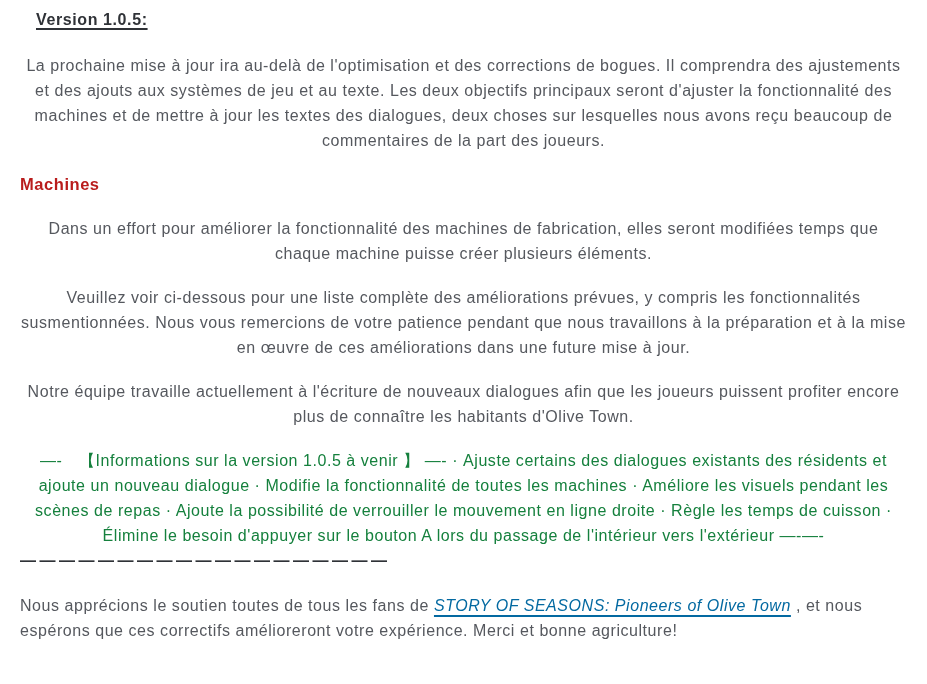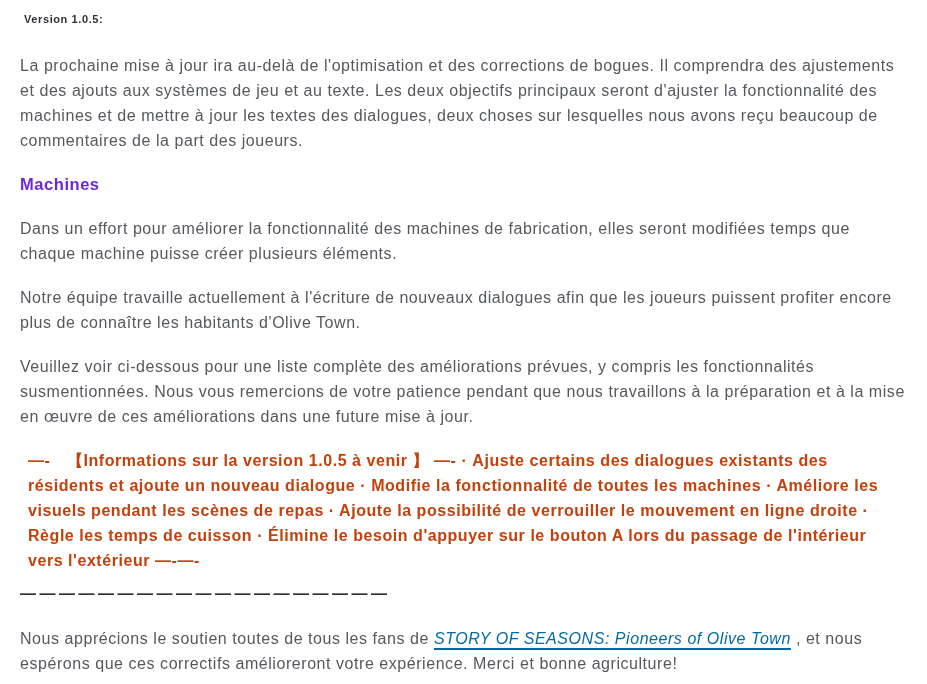--- a/index.html
+++ b/index.html
@@ -16,44 +16,46 @@
   .article {
     padding: 5px 20px 20px 20px;
     font-family: "Liberation Sans", "DejaVu Sans", sans-serif;
     font-size: 16px;
     line-height: 25px;
     letter-spacing: 0.55px;
     color: #55585e;
   }
   .version-heading {
     display: inline-block;
-    margin: 2px 0 0 4px;
-    font-size: 11px;
+    margin: 2px 0 0 16px;
+    font-size: 16px;
     font-weight: 700;
     color: #2f3237;
+    text-decoration: underline;
     text-decoration-thickness: 2px;
     text-underline-offset: 3px;
     letter-spacing: 0.6px;
   }
   .para {
     margin: 0 0 19px 0;
+    text-align: center;
   }
   .first-para {
     margin-top: 21px;
   }
   .sub-heading {
     margin: 0 0 19px 0;
     font-size: 16.5px;
     font-weight: 700;
-    color: #6d28d9;
+    color: #b91c1c;
   }
   .update-notes {
-    margin: 8px;
-    font-weight: 700;
-    color: #c2410c;
+    margin: 0;
+    font-weight: 400;
+    color: #15803d;
     white-space: pre-wrap;
   }
   .dash-divider {
     margin: 0 0 20px 0;
     font-weight: 700;
     color: #2f3237;
     letter-spacing: 3.5px;
     white-space: nowrap;
   }
   .closing-para {
@@ -75,23 +77,23 @@
 
   <h2 class="version-heading">Version 1.0.5:</h2>
 
   <p class="para first-para">La prochaine mise à jour ira au-delà de l'optimisation et des corrections de bogues. Il comprendra des ajustements et des ajouts aux systèmes de jeu et au texte. Les deux objectifs principaux seront d'ajuster la fonctionnalité des machines et de mettre à jour les textes des dialogues, deux choses sur lesquelles nous avons reçu beaucoup de commentaires de la part des joueurs.</p>
 
   <h3 class="sub-heading">Machines</h3>
 
   <p class="para">Dans un effort pour améliorer la fonctionnalité des machines de fabrication, elles seront modifiées temps que chaque machine puisse créer plusieurs éléments.</p>
 
 
+  <p class="para">Veuillez voir ci-dessous pour une liste complète des améliorations prévues, y compris les fonctionnalités susmentionnées. Nous vous remercions de votre patience pendant que nous travaillons à la préparation et à la mise en œuvre de ces améliorations dans une future mise à jour.</p>
+
   <p class="para">Notre équipe travaille actuellement à l'écriture de nouveaux dialogues afin que les joueurs puissent profiter encore plus de connaître les habitants d'Olive Town.</p>
-
-  <p class="para">Veuillez voir ci-dessous pour une liste complète des améliorations prévues, y compris les fonctionnalités susmentionnées. Nous vous remercions de votre patience pendant que nous travaillons à la préparation et à la mise en œuvre de ces améliorations dans une future mise à jour.</p>
 
   <p class="para update-notes">—-　【Informations sur la version 1.0.5 à venir 】 —- · Ajuste certains des dialogues existants des résidents et ajoute un nouveau dialogue · Modifie la fonctionnalité de toutes les machines · Améliore les visuels pendant les scènes de repas · Ajoute la possibilité de verrouiller le mouvement en ligne droite · Règle les temps de cuisson · Élimine le besoin d'appuyer sur le bouton A lors du passage de l'intérieur vers l'extérieur —-—-</p>
 
   <p class="dash-divider">———————————————————</p>
 
   <p class="closing-para">
     <span>Nous apprécions le soutien toutes de tous les fans de </span><a class="story-link">STORY OF SEASONS: Pioneers of Olive Town</a><span> , et nous espérons que ces correctifs amélioreront votre expérience. Merci et bonne agriculture!</span>
   </p>
 
 </div>

